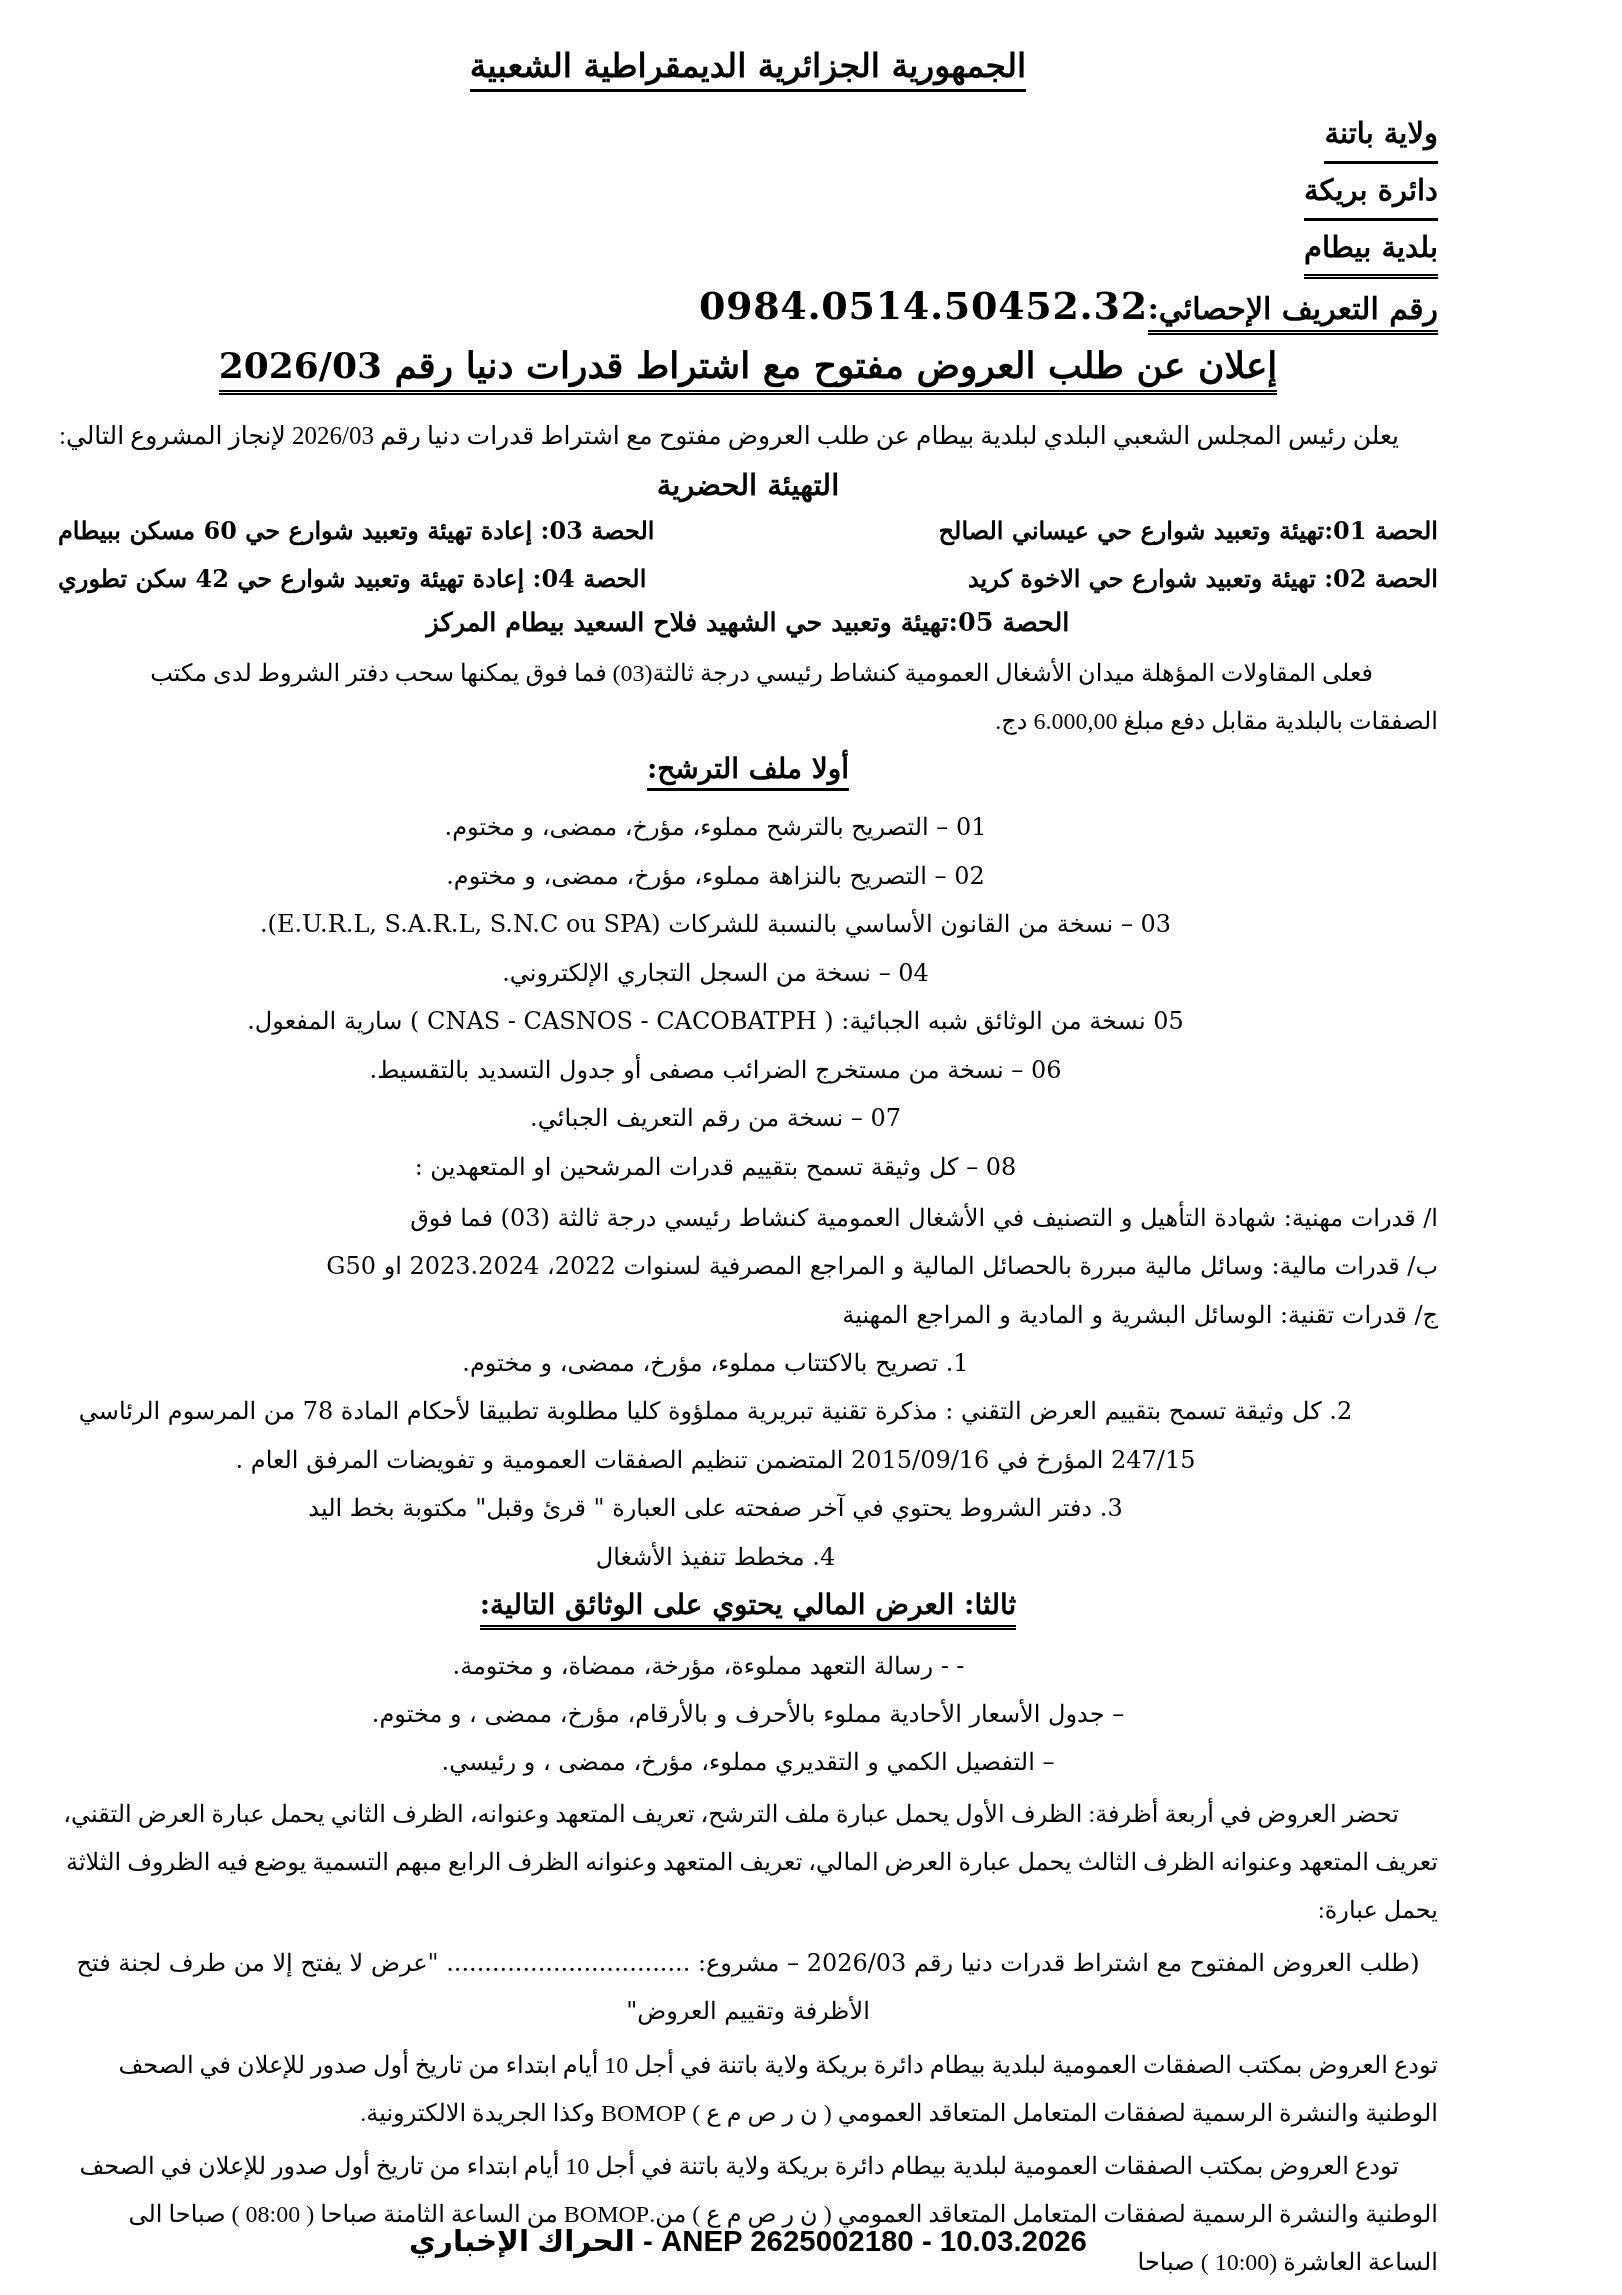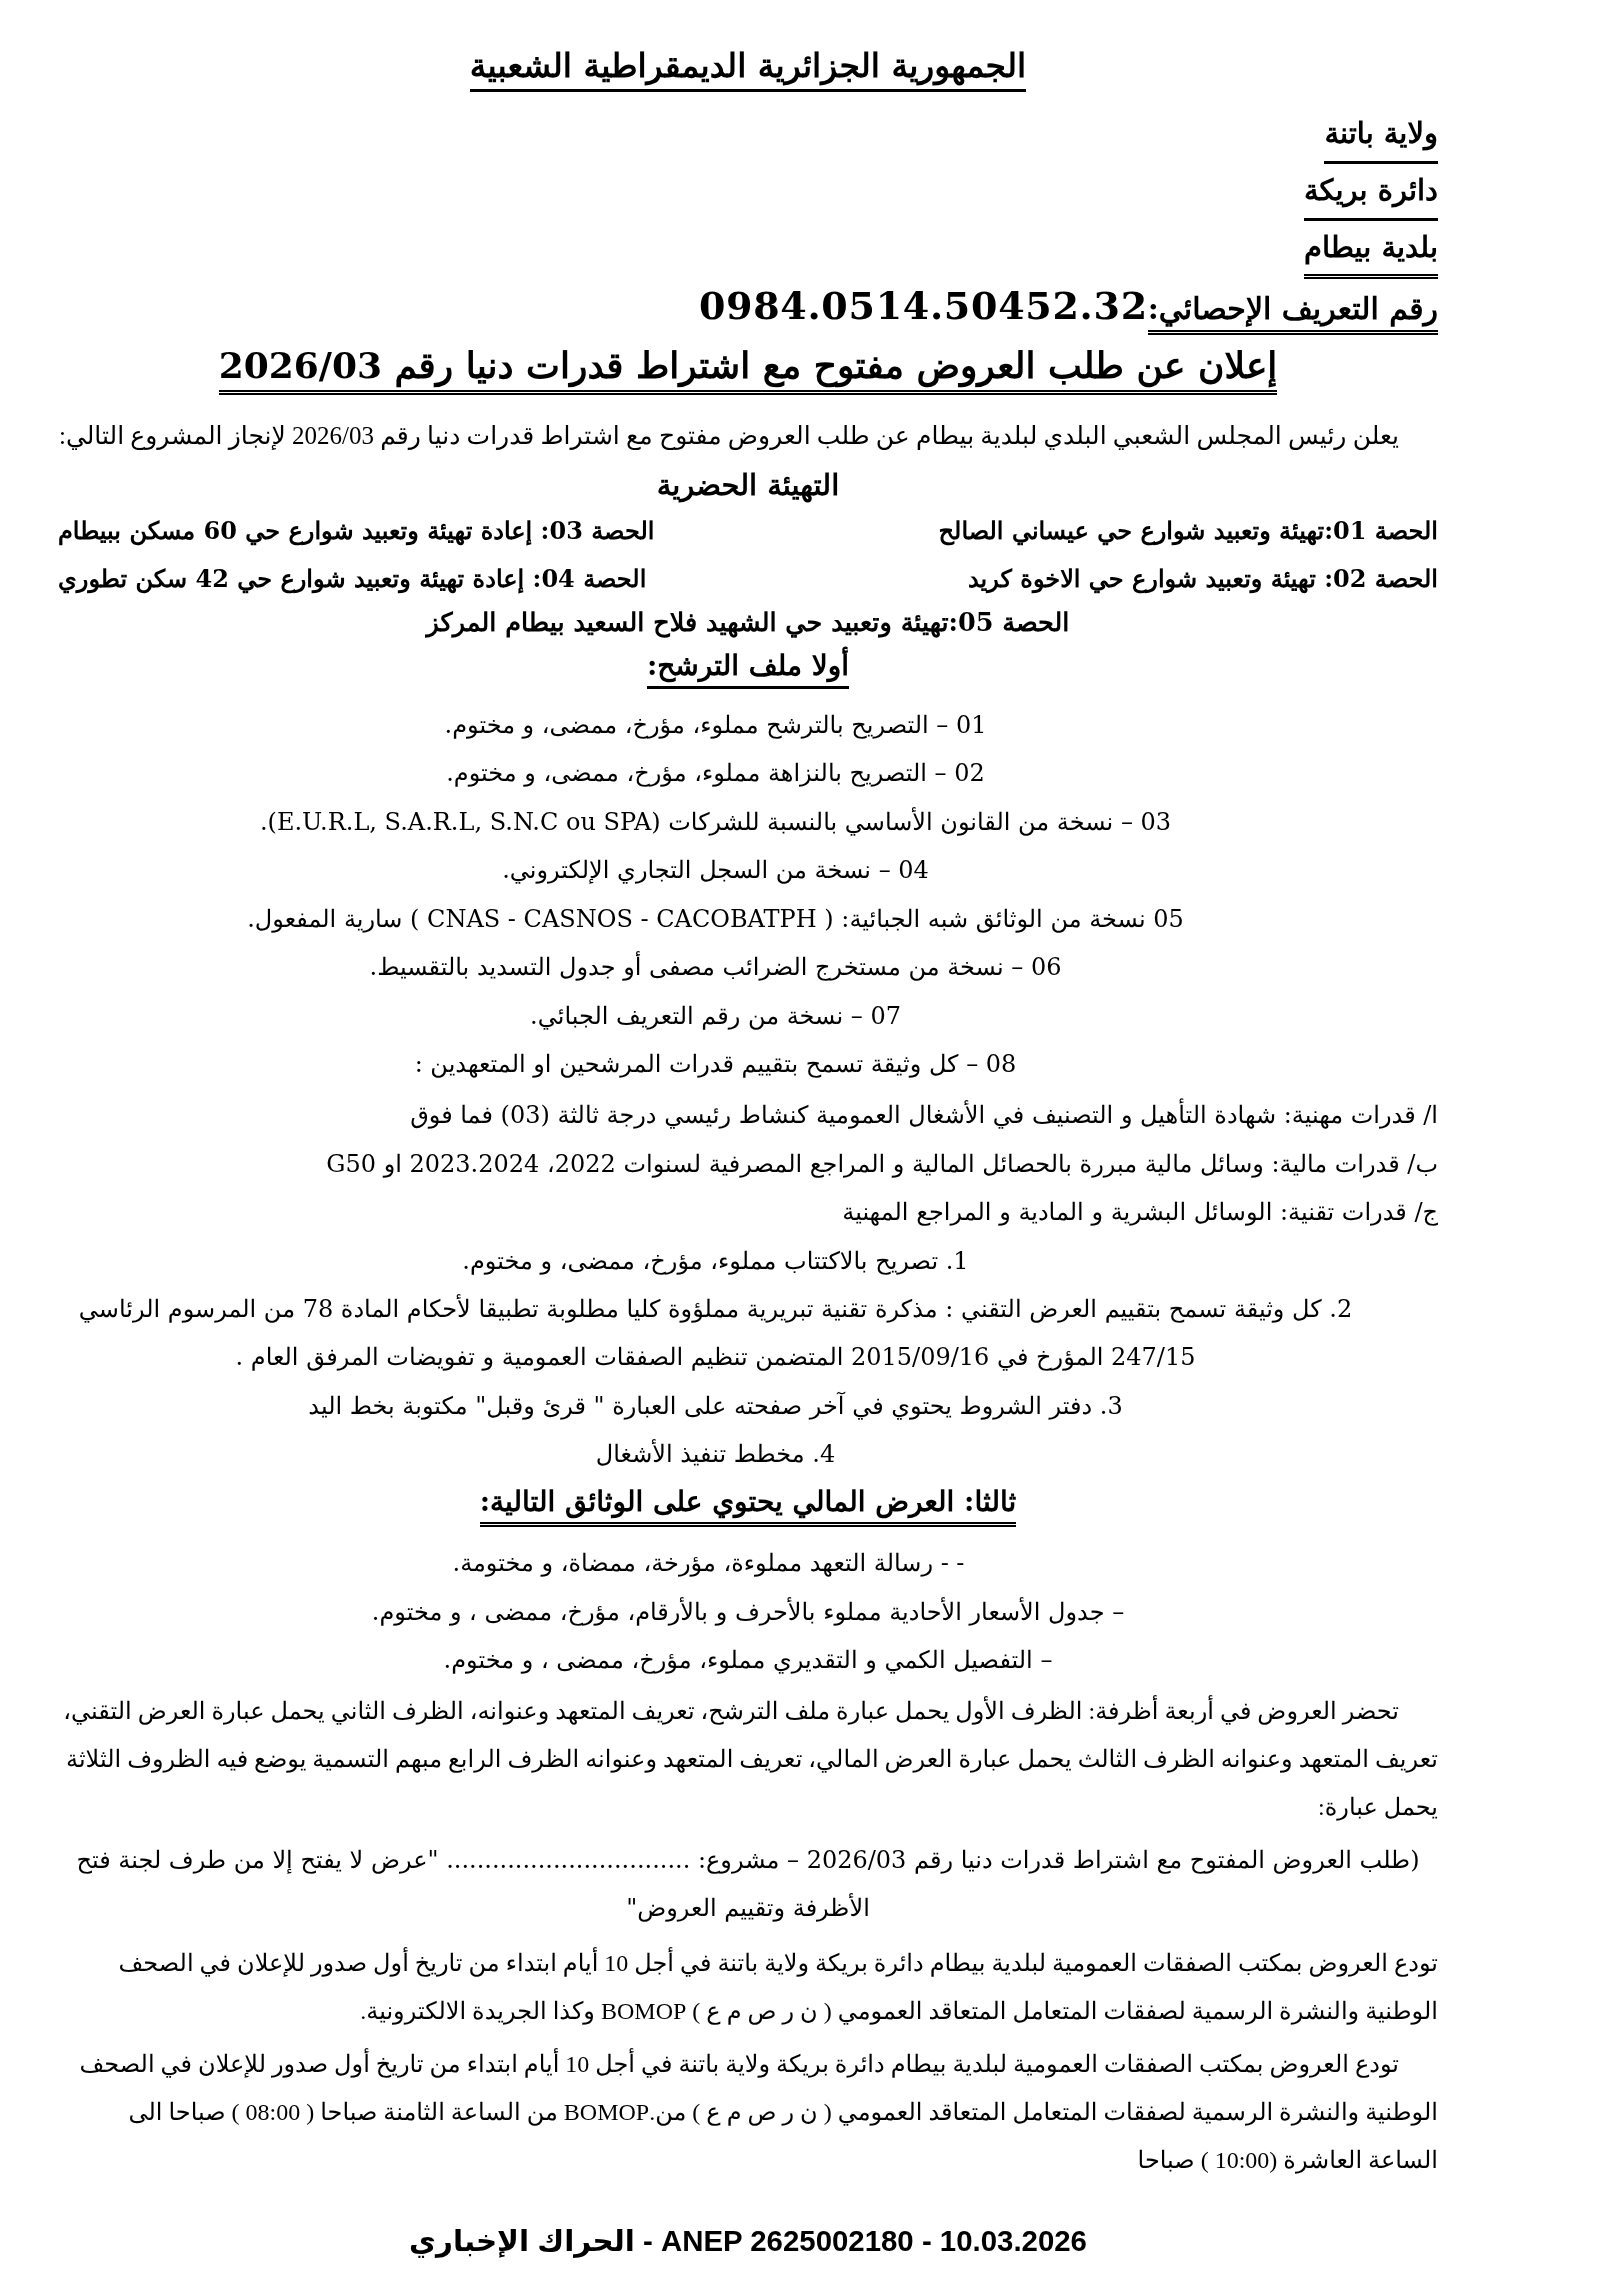--- a/index.html
+++ b/index.html
@@ -84,20 +84,21 @@
   <div class="lots-row">
     <span>الحصة 01:تهيئة وتعبيد شوارع حي عيساني الصالح</span>
     <span>الحصة 03: إعادة تهيئة وتعبيد شوارع حي 60 مسكن ببيطام</span>
   </div>
   <div class="lots-row">
     <span>الحصة 02: تهيئة وتعبيد شوارع حي الاخوة كريد</span>
     <span>الحصة 04: إعادة تهيئة وتعبيد شوارع حي 42 سكن تطوري</span>
   </div>
   <div class="lot5 center">الحصة 05:تهيئة وتعبيد حي الشهيد فلاح السعيد بيطام المركز</div>
 
+  <div class="para right ind100">فعلى المقاولات المؤهلة ميدان الأشغال العمومية كنشاط رئيسي درجة ثالثة(03) فما فوق يمكنها سحب دفتر الشروط لدى مكتب الصفقات بالبلدية مقابل دفع مبلغ 6.000,00 دج.</div>
 
   <div class="sec-title">
     <span class="inline u1">أولا ملف الترشح:</span>
   </div>
 
   <div class="list">
     <div class="list-item">01 – التصريح بالترشح مملوء، مؤرخ، ممضى، و مختوم.</div>
     <div class="list-item">02 – التصريح بالنزاهة مملوء، مؤرخ، ممضى، و مختوم.</div>
     <div class="list-item">03 – نسخة من القانون الأساسي بالنسبة للشركات (E.U.R.L, S.A.R.L, S.N.C ou SPA).</div>
     <div class="list-item">04 – نسخة من السجل التجاري الإلكتروني.</div>
@@ -119,21 +120,21 @@
     <div class="list-item">4. مخطط تنفيذ الأشغال</div>
   </div>
 
   <div class="sec-title">
     <span class="inline u2">ثالثا: العرض المالي يحتوي على الوثائق التالية:</span>
   </div>
 
   <div class="list">
     <div class="list-item fin-first" style="padding-right:79px;">- - رسالة التعهد مملوءة، مؤرخة، ممضاة، و مختومة.</div>
     <div class="list-item" style="padding-right:0;">– جدول الأسعار الأحادية مملوء بالأحرف و بالأرقام، مؤرخ، ممضى ، و مختوم.</div>
-    <div class="list-item" style="padding-right:0;">– التفصيل الكمي و التقديري مملوء، مؤرخ، ممضى ، و مختوم.</div>
+    <div class="list-item" style="padding-right:0;">– التفصيل الكمي و التقديري مملوء، مؤرخ، ممضى ، و رئيسي.</div>
   </div>
 
   <div class="para right ind60">تحضر العروض في أربعة أظرفة: الظرف الأول يحمل عبارة ملف الترشح، تعريف المتعهد وعنوانه، الظرف الثاني يحمل عبارة العرض التقني، تعريف المتعهد وعنوانه الظرف الثالث يحمل عبارة العرض المالي، تعريف المتعهد وعنوانه الظرف الرابع مبهم التسمية يوضع فيه الظروف الثلاثة يحمل عبارة:</div>
 
   <div class="env-label">(طلب العروض المفتوح مع اشتراط قدرات دنيا رقم 2026/03 – مشروع: ................................ "عرض لا يفتح إلا من طرف لجنة فتح الأظرفة وتقييم العروض"</div>
 
   <div class="para right">تودع العروض بمكتب الصفقات العمومية لبلدية بيطام دائرة بريكة ولاية باتنة في أجل 10 أيام ابتداء من تاريخ أول صدور للإعلان في الصحف الوطنية والنشرة الرسمية لصفقات المتعامل المتعاقد العمومي ( ن ر ص م ع ) BOMOP وكذا الجريدة الالكترونية.</div>
 
   <div class="para right ind60">تودع العروض بمكتب الصفقات العمومية لبلدية بيطام دائرة بريكة ولاية باتنة في أجل 10 أيام ابتداء من تاريخ أول صدور للإعلان في الصحف الوطنية والنشرة الرسمية لصفقات المتعامل المتعاقد العمومي ( ن ر ص م ع ) من.BOMOP من الساعة الثامنة صباحا ( 08:00 ) صباحا الى الساعة العاشرة (10:00 ) صباحا</div>
 

